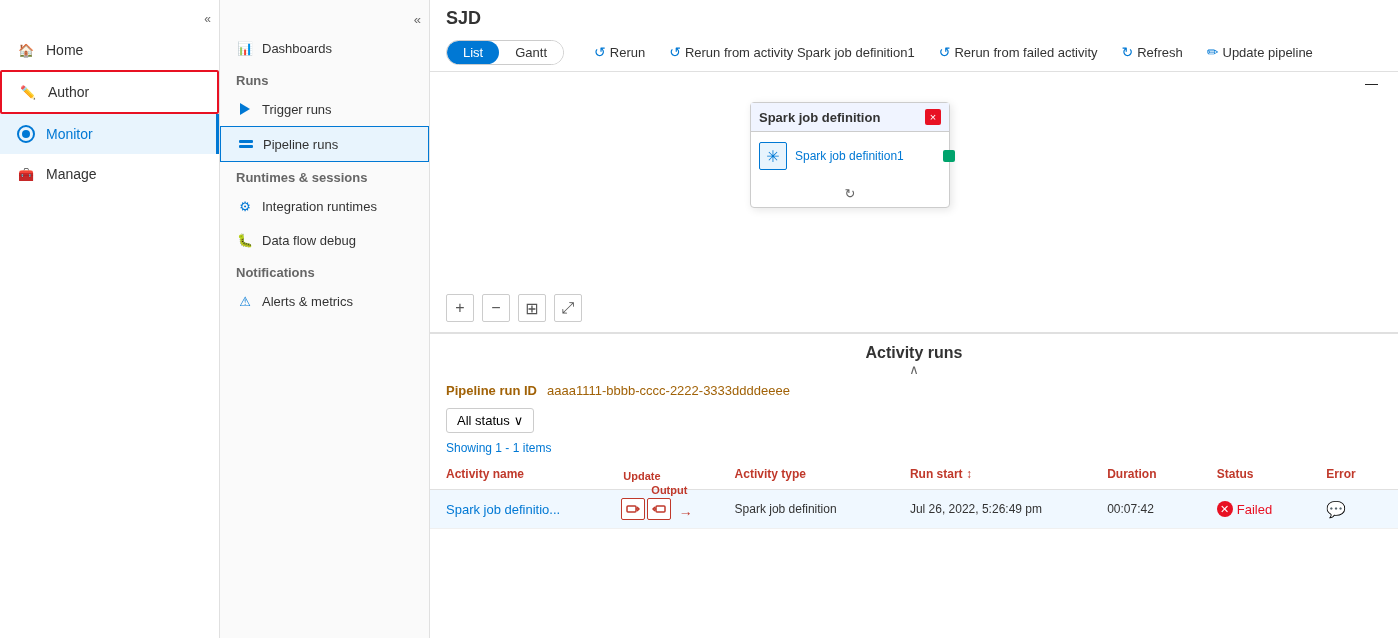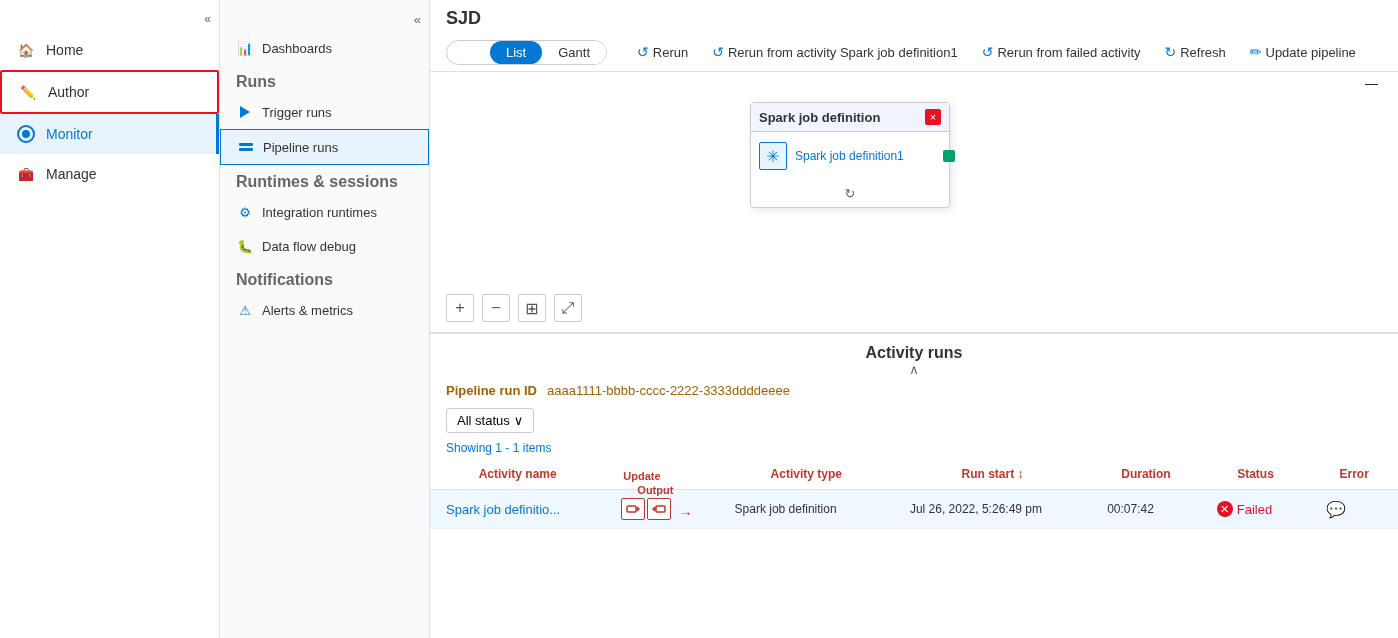--- a/index.html
+++ b/index.html
@@ -54,21 +54,21 @@
     }
     .second-sidebar .collapse-btn {
       display: flex;
       justify-content: flex-end;
       padding: 4px 8px;
       color: #666;
       cursor: pointer;
     }
     .section-label {
       padding: 8px 16px 4px;
-      font-size: 16px;
+      font-size: 13px;
       color: #666;
       font-weight: 600;
     }
     .sidebar-item {
       display: flex;
       align-items: center;
       gap: 8px;
       padding: 8px 16px;
       cursor: pointer;
       color: #333;
@@ -127,21 +127,20 @@
       cursor: pointer;
       font-size: 13px;
       background: #fff;
       border: none;
       color: #333;
     }
     .tab-btn.active {
       background: #0078d4;
       color: #fff;
       border-radius: 20px;
-      margin-left: 43px;
     }
     .toolbar-btn {
       display: flex;
       align-items: center;
       gap: 4px;
       padding: 5px 10px;
       background: none;
       border: none;
       cursor: pointer;
       color: #333;
@@ -304,21 +303,21 @@
       font-size: 12px;
       color: #0078d4;
     }
     .table-container { overflow-x: auto; }
     table {
       width: 100%;
       border-collapse: collapse;
     }
     thead th {
       padding: 8px 16px;
-      text-align: center;
+      text-align: left;
       font-size: 12px;
       font-weight: 600;
       color: #c0392b;
       border-bottom: 1px solid #e0e0e0;
       background: #fff;
       white-space: nowrap;
     }
     tbody td {
       padding: 8px 16px;
       font-size: 12px;
@@ -536,21 +535,21 @@
         </thead>
         <tbody>
           <tr class="row-highlighted">
             <td>
               <span class="link-text">Spark job definitio...</span>
             </td>
             <td>
               
               <div style="position:relative; display:inline-block;">
                 <div style="position:absolute; top:-28px; left:2px; color:#c0392b; font-size:11px; font-weight:600; white-space:nowrap;">Update</div>
-                <div style="position:absolute; top:-14px; left:16px; color:#c0392b; font-size:11px; font-weight:600; white-space:nowrap;">Output</div>
+                <div style="position:absolute; top:-14px; left:30px; color:#c0392b; font-size:11px; font-weight:600; white-space:nowrap;">Output</div>
                 <div class="input-output-btns">
                   <button class="io-btn">
                     <svg width="14" height="14" viewBox="0 0 14 14">
                         <rect x="1" y="4" width="9" height="6" rx="1" fill="none" stroke="#c0392b" stroke-width="1.5"></rect>
                         <line x1="10" y1="7" x2="13" y2="7" stroke="#c0392b" stroke-width="1.5"></line>
                         <polyline points="11,5 13,7 11,9" fill="none" stroke="#c0392b" stroke-width="1.5"></polyline>
                       </svg>
                   </button>
                   <button class="io-btn">
                     <svg width="14" height="14" viewBox="0 0 14 14">

